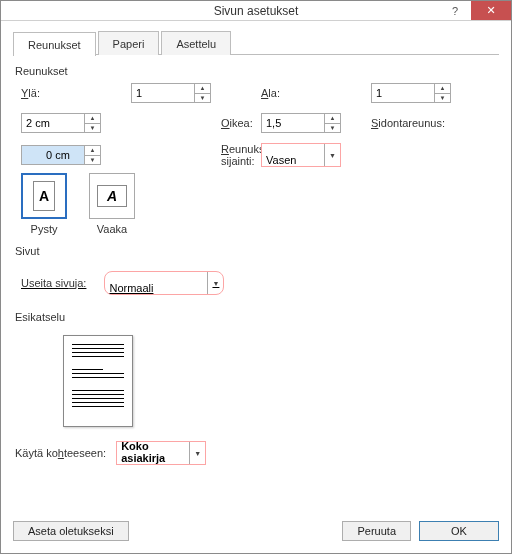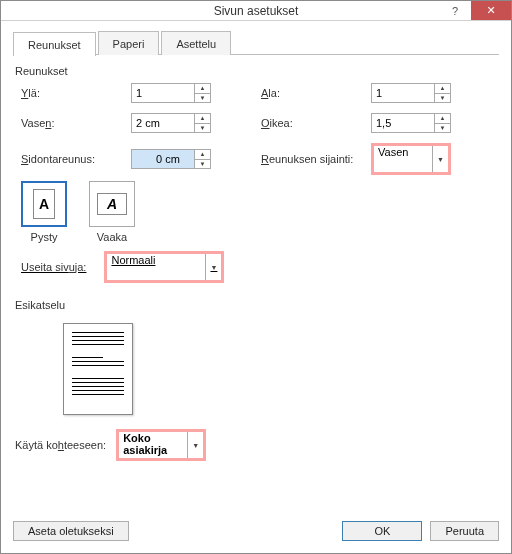--- a/index.html
+++ b/index.html
@@ -16,33 +16,33 @@
   .group-label { color: #333; margin: 10px 0 6px 2px; }
   .margins-grid { display: grid; grid-template-columns: 110px 90px 40px 110px 90px; row-gap: 10px; align-items: center; margin-left: 8px; }
   .lbl { color: #333; }
   .lbl .ul { text-decoration: underline; }
   .spin { display: flex; width: 80px; height: 20px; border: 1px solid #a9a9a9; background: #fff; }
   .spin input { border: none; outline: none; width: 62px; padding: 0 4px; font-size: 11px; }
   .spin .arrows { width: 17px; border-left: 1px solid #a9a9a9; display: flex; flex-direction: column; }
   .spin .arrows div { flex: 1; display: flex; align-items: center; justify-content: center; font-size: 6px; color: #444; border-bottom: 1px solid #a9a9a9; }
   .spin .arrows div:last-child { border-bottom: none; }
   .spin.hl input { background: #cfe4f7; padding-left: 24px; }
-  .select { display: flex; width: 80px; height: 32px; border: 3px solid #fca5a5; background: #fff; align-items: flex-start; }
+  .select { display: flex; width: 80px; height: 24px; border: 1px solid #fca5a5; background: #fff; align-items: flex-end; }
   .select .val { flex: 1; padding: 0 4px; }
   .select .dd { width: 16px; border-left: 1px solid #a9a9a9; display: flex; align-items: center; justify-content: center; font-size: 7px; color: #444; height: 100%; }
   .orient-row { display: flex; gap: 22px; margin: 6px 0 0 8px; }
   .orient { display: flex; flex-direction: column; align-items: center; gap: 4px; }
   .orient .box { width: 46px; height: 46px; border: 1px solid #a9a9a9; display: flex; align-items: center; justify-content: center; background: #fff; }
   .orient.selected .box { border: 2px solid #2a6ec0; }
   .orient .page { border: 1px solid #888; background: #fff; display: flex; align-items: center; justify-content: center; font-weight: bold; font-size: 14px; }
   .orient .page.portrait { width: 22px; height: 30px; }
   .orient .page.landscape { width: 30px; height: 22px; font-style: italic; }
   .orient .cap { color: #333; }
   .pages-row { display: flex; align-items: center; gap: 18px; margin: 8px 0 0 8px; text-decoration: underline; }
-  .select.wide { width: 120px; }
+  .select.wide { width: 120px; border-radius: 8px; }
   .preview-box { width: 70px; height: 92px; border: 1px solid #888; background: #fff; margin: 6px 0 0 50px; padding: 8px 8px; display: flex; flex-direction: column; gap: 3px; box-shadow: 1px 1px 2px rgba(0,0,0,0.2); }
   .preview-box .line { height: 1px; background: #000; }
   .preview-box .gap { height: 6px; }
   .apply-row { display: flex; align-items: center; gap: 10px; margin: 14px 0 16px 2px; }
   .footer { display: flex; align-items: center; padding: 10px 12px 12px 12px; gap: 8px; }
   .button { border: 1px solid #adadad; background: #f0f0f0; padding: 3px 14px; font-size: 11px; color: #222; min-width: 64px; text-align: center; }
   .button.ok { border: 1px solid #3c7fb1; min-width: 80px; }
   .spacer { flex: 1; }
   .select.w90 { width: 90px; font-weight: bold; }
 </style>
@@ -81,21 +81,20 @@
     <div></div>
     <div class="lbl"><span class="ul">A</span><span>la:</span></div>
     <div class="spin">
         <input value="1" style="">
         <div class="arrows">
           <div>▲</div>
           <div>▼</div>
         </div>
       </div>
 
-    <div class="lbl"><span>Vase</span><span class="ul">n</span><span>:</span></div>
     <div class="spin">
         <input value="2 cm" style="">
         <div class="arrows">
           <div>▲</div>
           <div>▼</div>
         </div>
       </div>
     <div></div>
     <div class="lbl"><span class="ul">O</span><span>ikea:</span></div>
     <div class="spin">
@@ -130,20 +129,21 @@
       <div class="cap"><span>P</span><span class="ul">y</span><span>sty</span></div>
     </div>
     <div class="orient">
       <div class="box">
           <div class="page landscape">A</div>
         </div>
       <div class="cap"><span class="ul">V</span><span>aaka</span></div>
     </div>
   </div>
 
+  <div class="group-label">Sivut</div>
   <div class="pages-row">
     <div class="lbl"><span>Useita siv</span><span class="ul">u</span><span>ja:</span></div>
     <div class="select wide">
         <span class="val">Normaali</span>
         <div class="dd">▼</div>
       </div>
   </div>
 
   <div class="group-label" style="margin-top:16px">Esikatselu</div>
   <div class="preview-box">
@@ -168,15 +168,15 @@
     <div class="select w90">
         <span class="val">Koko asiakirja</span>
         <div class="dd">▼</div>
       </div>
   </div>
 </div>
 
 <div class="footer">
   <div class="button">Aseta oletukseksi</div>
   <div class="spacer"></div>
+  <div class="button">Peruuta</div>
   <div class="button ok">OK</div>
-  <div class="button">Peruuta</div>
 </div>
 
 </body></html>

